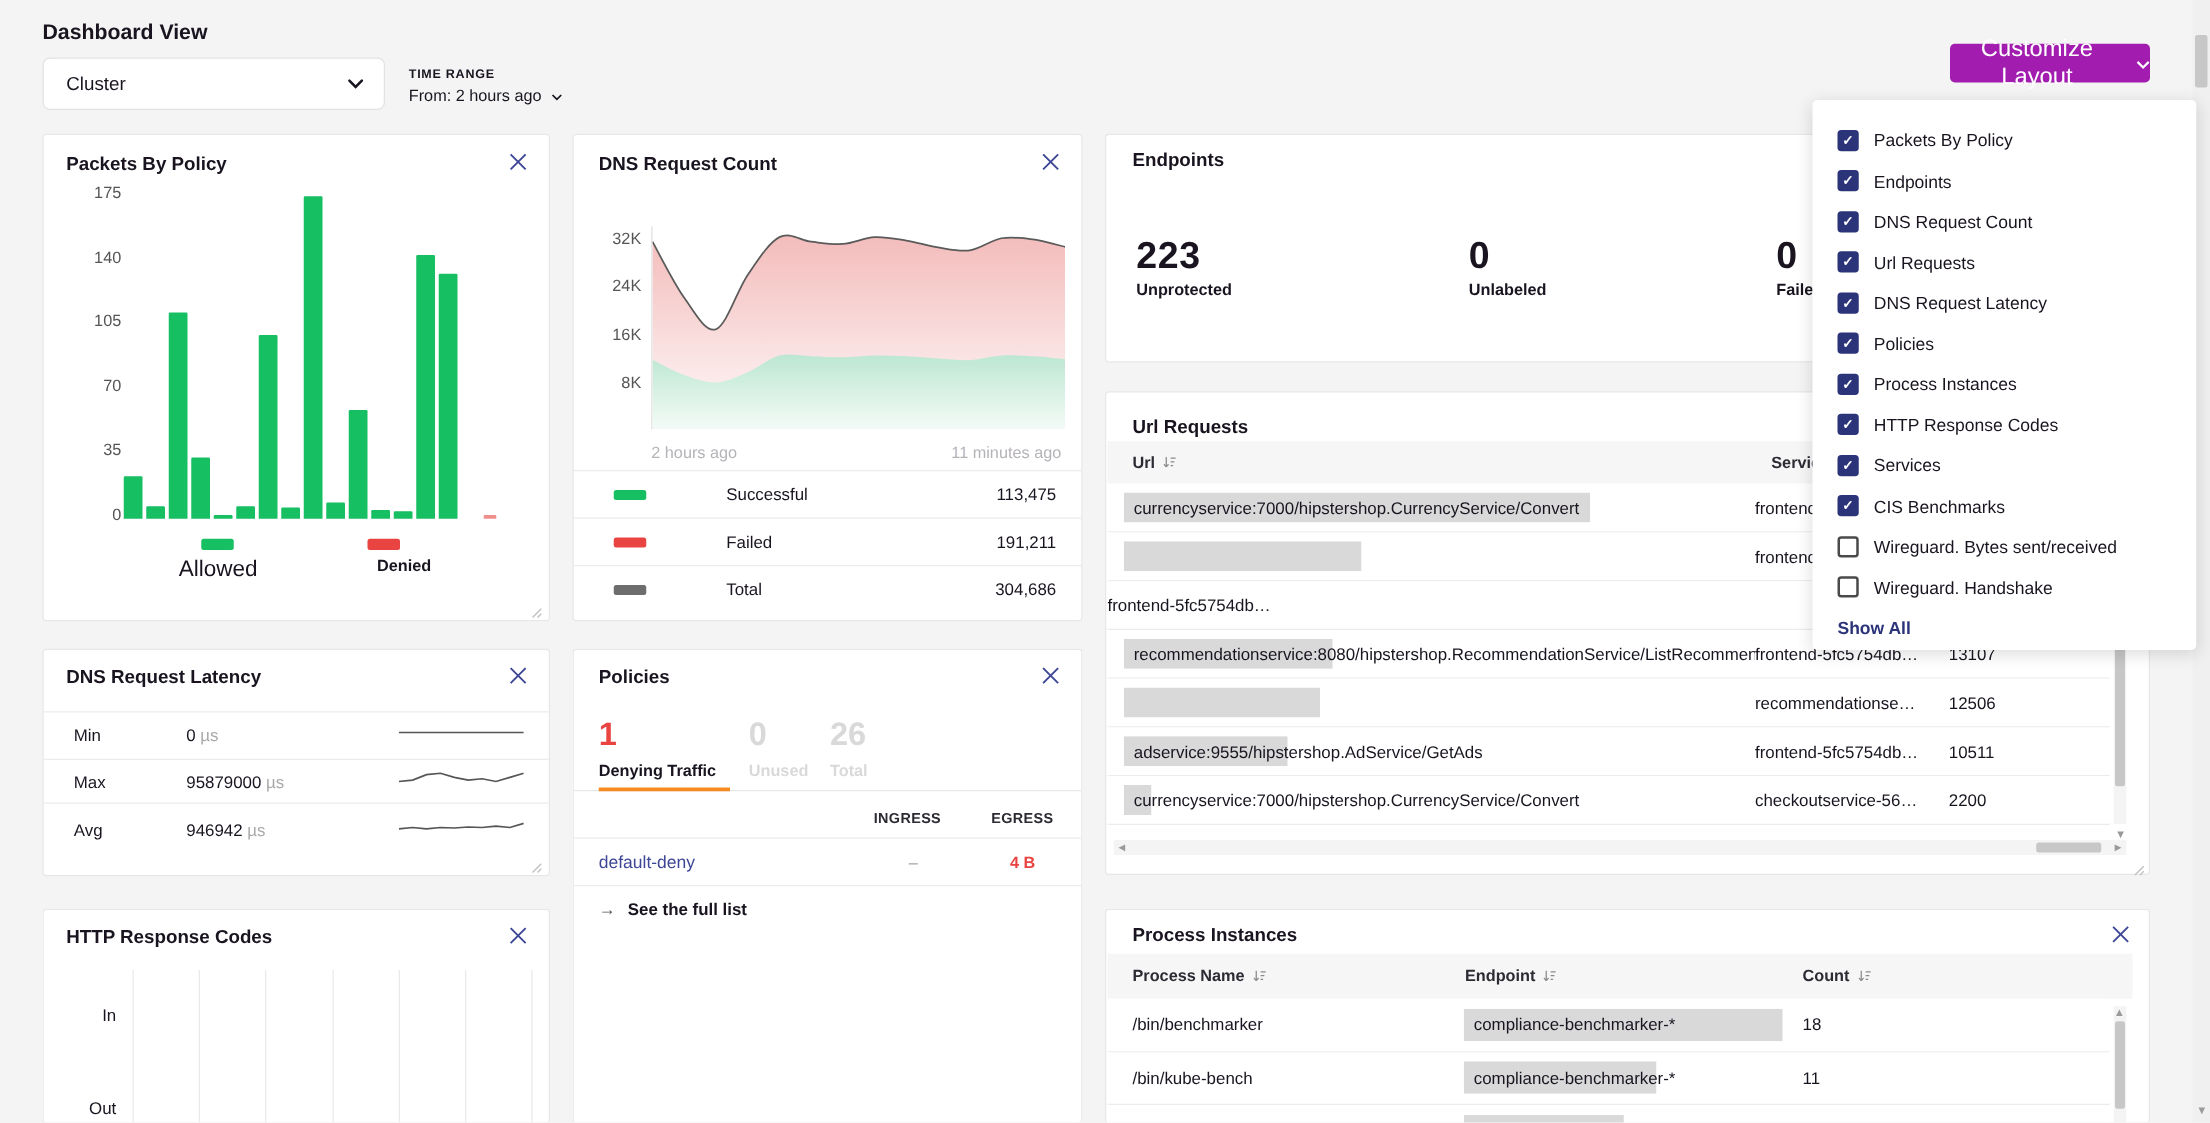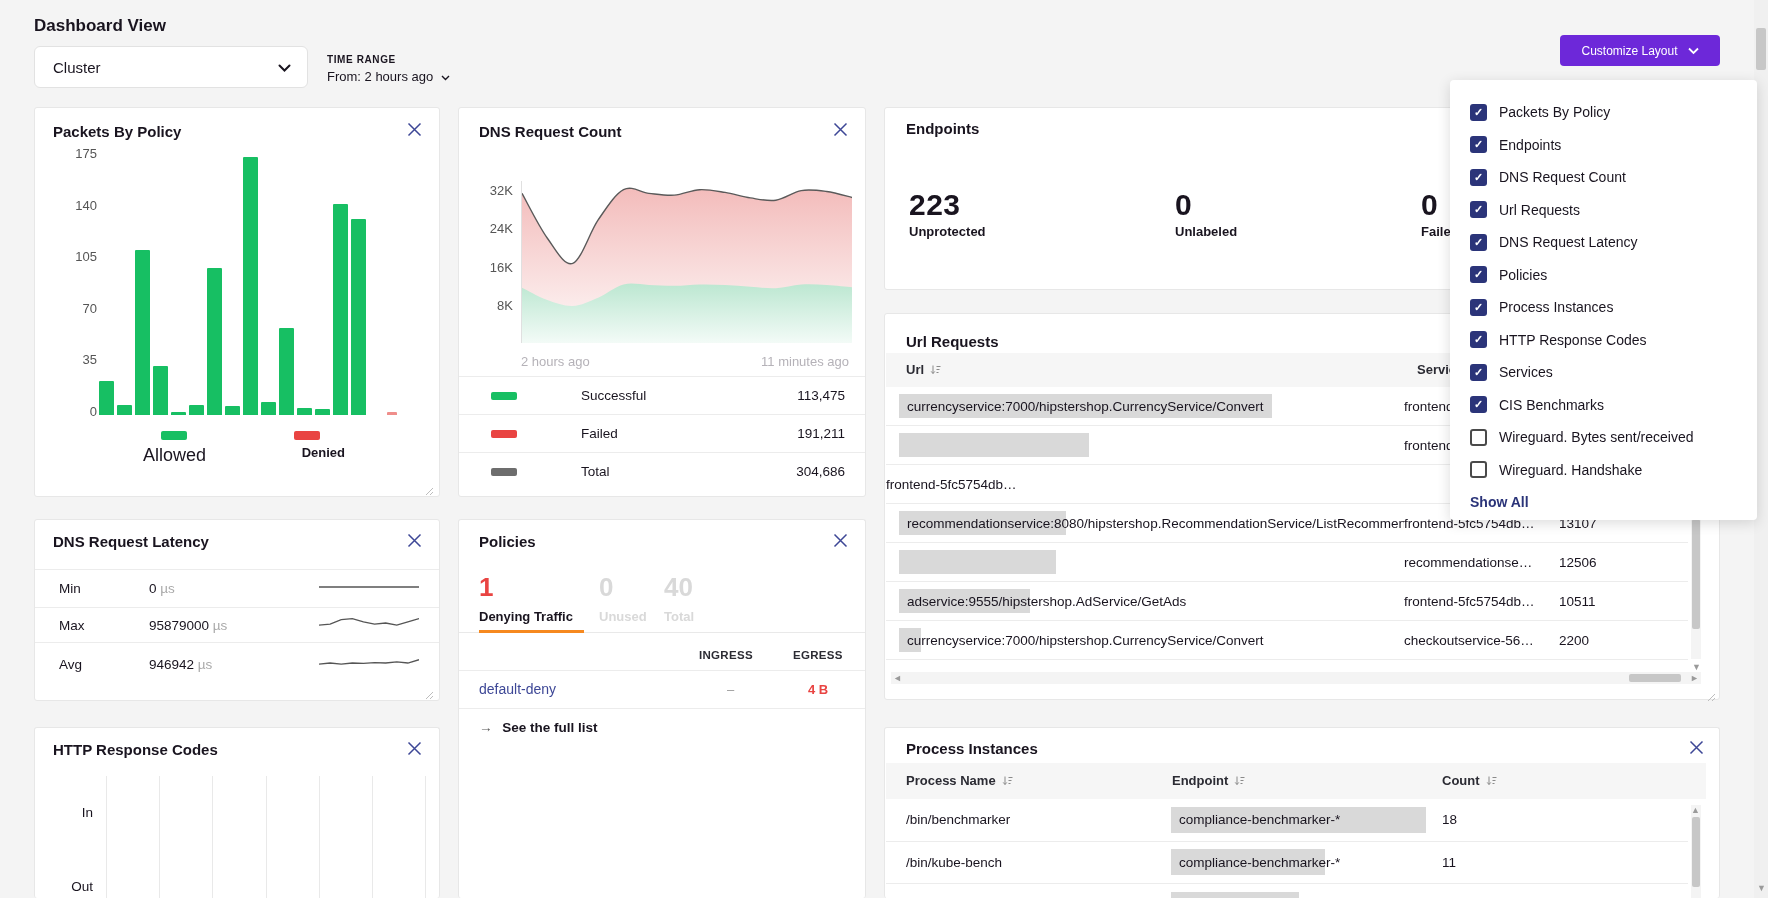--- a/index.html
+++ b/index.html
@@ -37,22 +37,22 @@
   .cb.unchecked { background:#fff; border:2px solid #4a4a4a; }
   .menu-label { font-size:14px; color:#19141f; }
   .show-all { margin-top:8px; font-size:14px; font-weight:700; color:#2b3479; cursor:pointer; }
   .spark { stroke:#555; fill:none; stroke-width:1.3; }
   .lat-row { position:absolute; left:0; right:0; border-top:1px solid #ececec; display:flex; align-items:center; }
   .policy-num { font-size:26px; font-weight:800; }
   .policy-sub { font-size:13px; font-weight:700; margin-top:6px; }
   .col-hdr { position:absolute; font-size:11.5px; font-weight:700; color:#2b2b33; letter-spacing:.3px; }
   .gridline-v { position:absolute; width:1px; background:#e9e9e9; }
   .page-title { font-size:17px; font-weight:700; }
-  .btn-primary { position:absolute; background:#6d28d9; color:#fff; border:none; border-radius:4px;
-    font-family:inherit; font-size:12px; display:flex; align-items:center; justify-content:center; gap:10px; cursor:pointer; }
+  .btn-primary { position:absolute; background:#a21caf; color:#fff; border:none; border-radius:4px;
+    font-family:inherit; font-size:19px; display:flex; align-items:center; justify-content:center; gap:10px; cursor:pointer; }
   .select-box { position:absolute; background:#fff; border:1px solid #e2e2e2; border-radius:6px;
     display:flex; align-items:center; justify-content:space-between; padding:0 16px 0 18px; font-size:15px; cursor:pointer; }
 </style>
 </head>
 <body>
 
 <div class="abs page-title" style="left:34px; top:16px;">Dashboard View</div>
 
 <div class="select-box" style="left:34px; top:46px; width:274px; height:42px;">
   <span>Cluster</span>
@@ -349,21 +349,21 @@
 
   <div class="abs" style="left:20px; top:52px; cursor:pointer;">
     <div class="policy-num" style="color:#e94442;">1</div>
     <div class="policy-sub">Denying Traffic</div>
   </div>
   <div class="abs" style="left:140px; top:52px; cursor:pointer;">
     <div class="policy-num" style="color:#d9d9d9;">0</div>
     <div class="policy-sub" style="color:#d9d9d9;">Unused</div>
   </div>
   <div class="abs" style="left:205px; top:52px; cursor:pointer;">
-    <div class="policy-num" style="color:#d9d9d9;">40</div>
+    <div class="policy-num" style="color:#d9d9d9;">26</div>
     <div class="policy-sub" style="color:#d9d9d9;">Total</div>
   </div>
 
   <div class="abs" style="left:0; top:112px; width:100%; height:1px; background:#e9e9e9;"></div>
   <div class="abs" style="left:20px; top:110px; width:105px; height:3px; background:#f6891f;"></div>
 
   <div class="col-hdr" style="left:240px; top:129px;">INGRESS</div>
   <div class="col-hdr" style="left:334px; top:129px;">EGRESS</div>
   <div class="abs" style="left:0; top:150px; width:100%; height:1px; background:#ececec;"></div>
 

